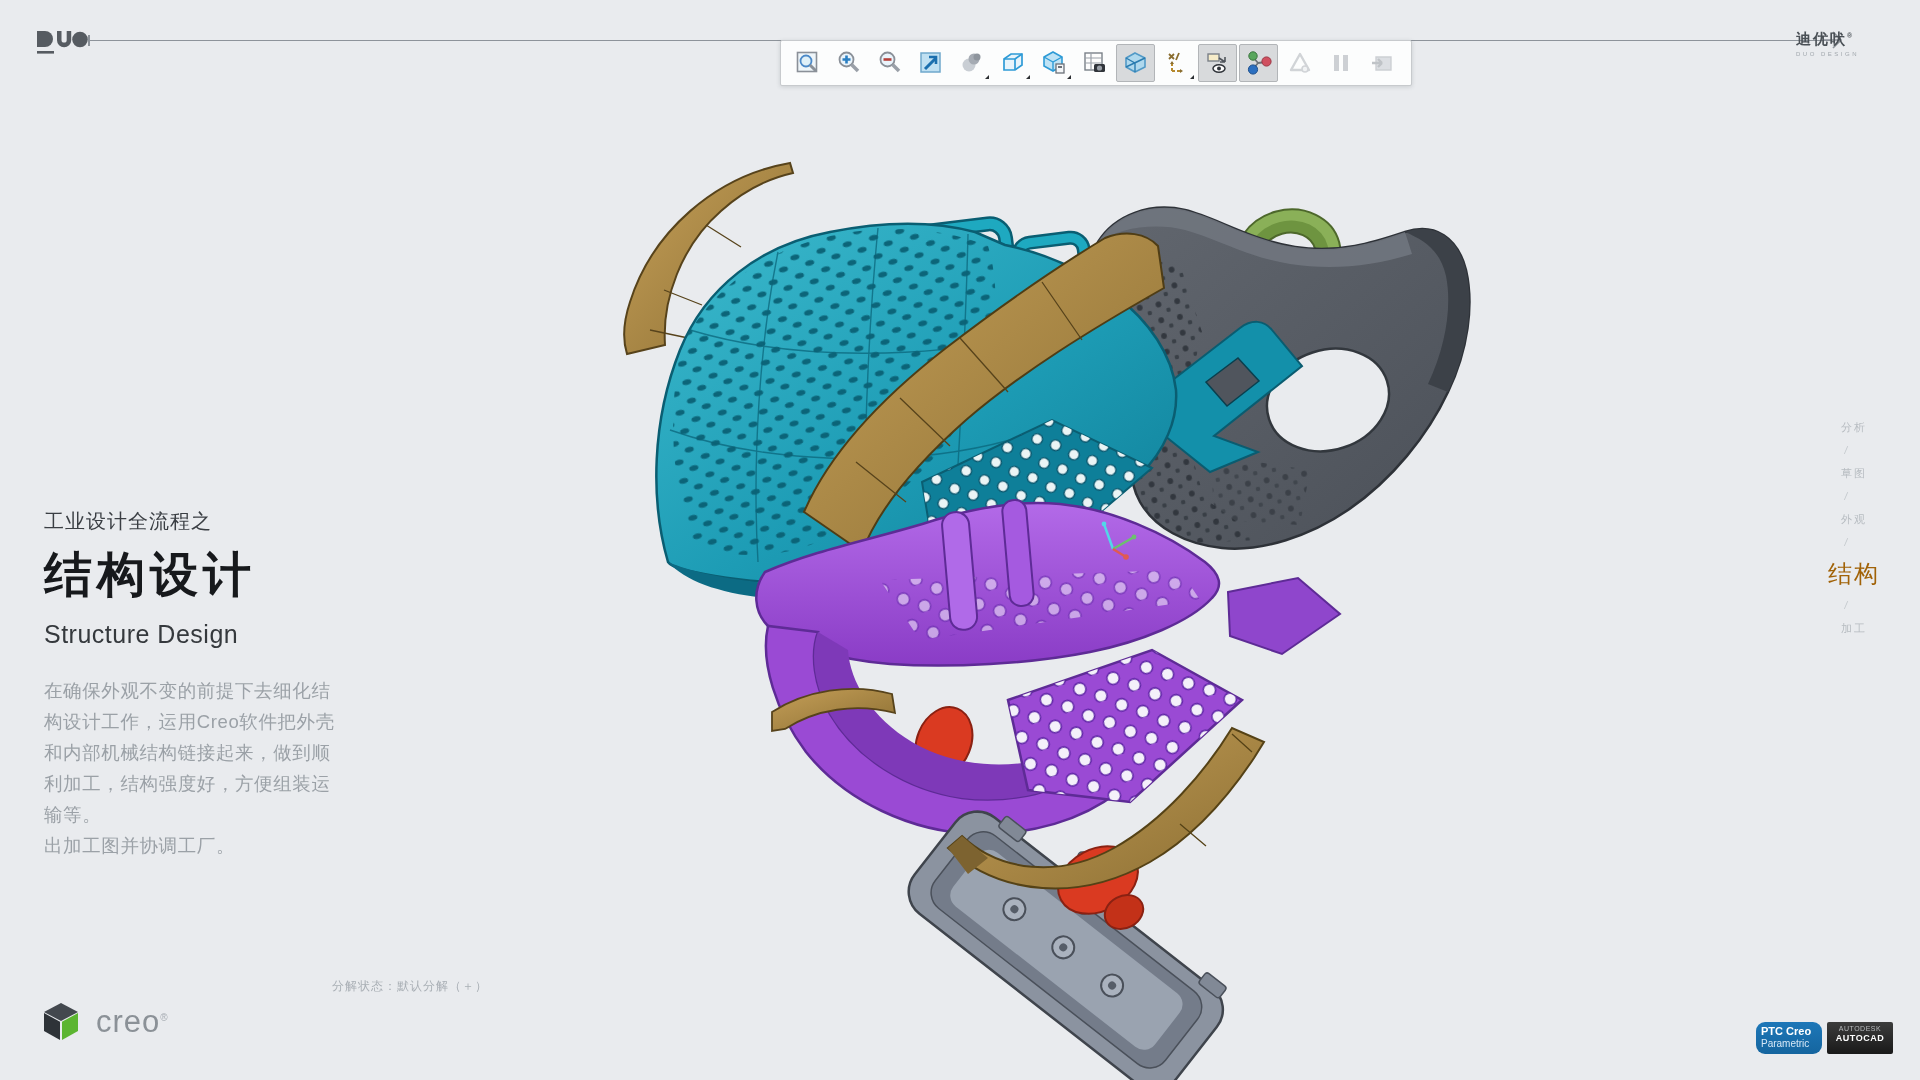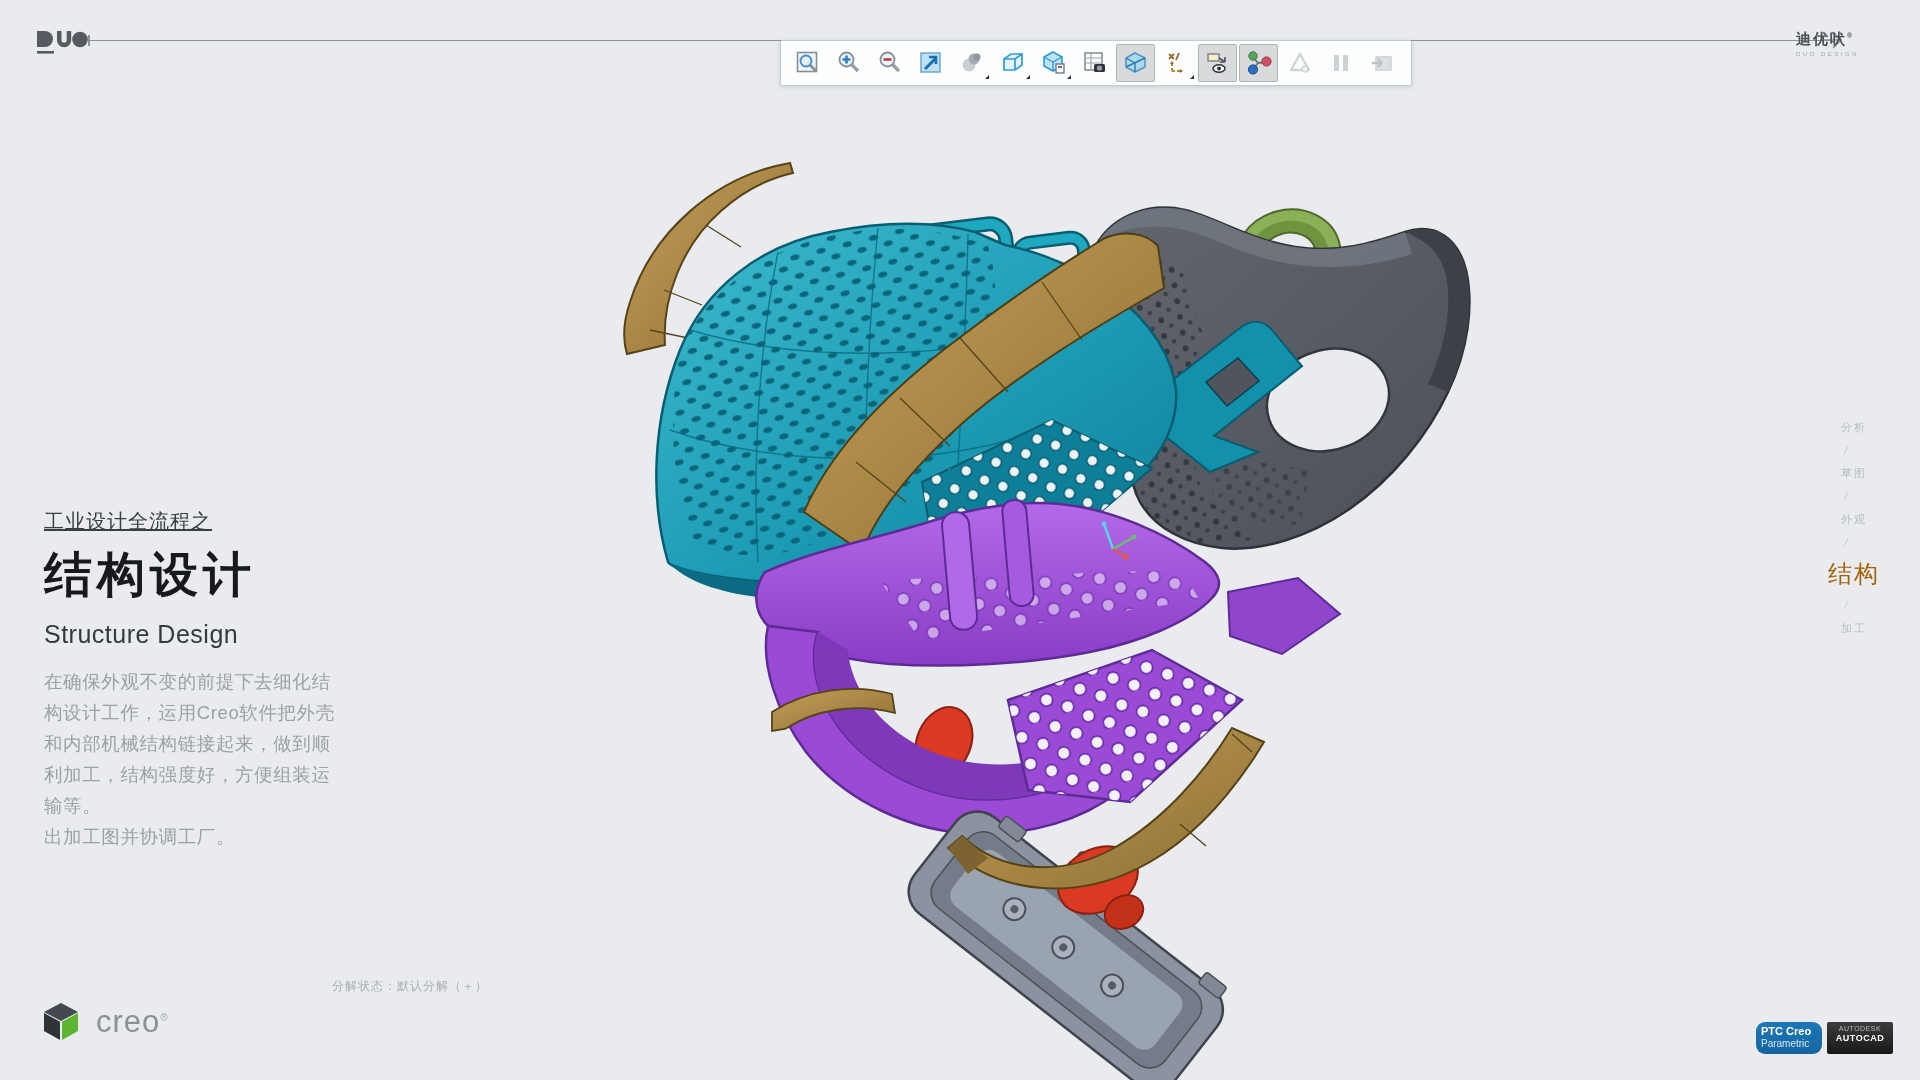--- a/index.html
+++ b/index.html
@@ -40,24 +40,24 @@
   .tbtn.active { background:#d8dadc; border-color:#b2b5b8; }
   .tbtn.disabled { opacity:.55; }
   .tbtn .dd {
     position:absolute; right:1px; bottom:2px;
     width:0; height:0;
     border-left:4px solid transparent; border-bottom:4px solid #2c2f33;
   }
 
   
   #panel { left:44px; top:508px; width:300px; }
-  #panel .sub { font-size:20px; color:#3a3e43; letter-spacing:1px;text-decoration:underline; }
+  #panel .sub { font-size:20px; color:#3a3e43; letter-spacing:1px; }
   #panel .title { font-size:48px; color:#17191c; letter-spacing:5px; margin-top:8px; font-weight:700; }
   #panel .en { font-size:25px; color:#35393d; margin-top:13px; letter-spacing:.5px; }
-  #panel .desc { margin-top:17px; font-size:18.5px; line-height:31px; color:#9ba1a7; letter-spacing:.6px; }
+  #panel .desc { margin-top:26px; font-size:18.5px; line-height:31px; color:#9ba1a7; letter-spacing:.6px; }
 
   
   #process-nav { right:26px; top:420px; width:80px; display:flex; flex-direction:column; align-items:center; gap:10px; }
   #process-nav .item { font-size:11px; color:#b7bcc1; letter-spacing:2px; }
   #process-nav .sep { font-size:10px; color:#c3c8cc; font-style:italic; margin-right:16px; }
   #process-nav .item.active { font-size:24px; color:#a16207; letter-spacing:2px; }
 
   
   #explode-status { left:332px; top:978px; font-size:12px; color:#a9afb5; letter-spacing:1px; }
   #creo-logo { left:40px; top:1000px; display:flex; align-items:center; gap:14px; }

